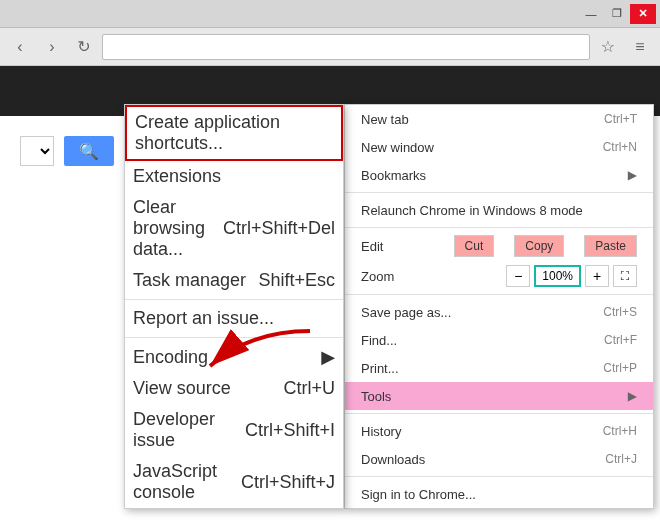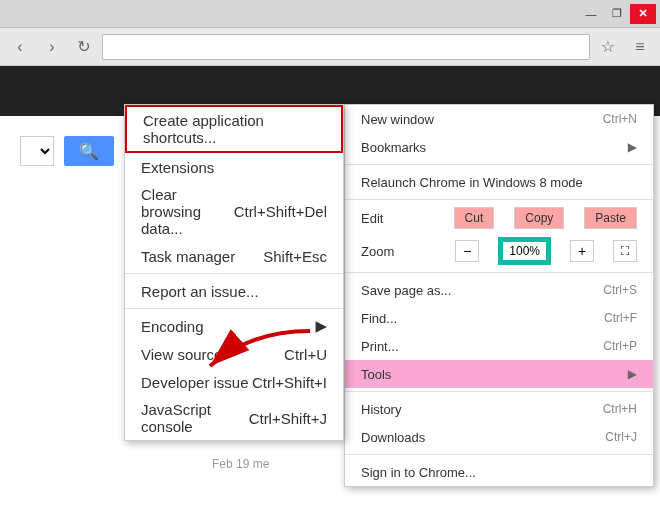--- a/index.html
+++ b/index.html
@@ -218,42 +218,42 @@
       font-size: 12px;
       color: #333;
       margin-left: 4px;
     }
 
     
     .zoom-row {
       display: flex;
       align-items: center;
       padding: 4px 16px;
-      gap: 19px;
+      gap: 4px;
     }
 
     .zoom-row .zoom-label {
       flex: 1;
       color: #333;
     }
 
     .zoom-ctrl {
       border: 1px solid #ccc;
       background: white;
       width: 24px;
       height: 22px;
       cursor: pointer;
       font-size: 14px;
       display: flex;
       align-items: center;
       justify-content: center;
     }
 
     .zoom-value {
-      border: 5px solid #14b8a6;
+      border: 2px solid #14b8a6;
       background: white;
       padding: 2px 6px;
       font-size: 12px;
       min-width: 44px;
       text-align: center;
     }
 
     .zoom-fullscreen {
       border: 1px solid #ccc;
       background: white;
@@ -275,25 +275,25 @@
       background: white;
       border: 1px solid #ccc;
       box-shadow: 2px 2px 8px rgba(0,0,0,0.3);
       z-index: 101;
     }
 
     .tools-menu-item {
       display: flex;
       align-items: center;
       justify-content: space-between;
-      padding: 5px 16px;
+      padding: 5px 8px;
       cursor: pointer;
       min-height: 28px;
       color: #333;
-      font-size: 15px;
+      font-size: 18px;
     }
 
     .tools-menu-item.create-shortcuts {
       border: 2px solid #cc0000;
       background: white;
     }
 
     
     .red-arrow {
       position: absolute;
@@ -338,20 +338,24 @@
       <span>🔍</span>
     </button>
   </div>
 
   <div class="take-our">Take our s</div>
   <div class="owner-label">OWNER</div>
   <div class="feb-date">Feb 19  me</div>
 
   <div class="chrome-menu">
 
+    <div class="menu-item">
+      <span>New tab</span>
+      <span class="shortcut">Ctrl+T</span>
+    </div>
 
     <div class="menu-item">
       <span>New window</span>
       <span class="shortcut">Ctrl+N</span>
     </div>
 
 
     <div class="menu-item">
       <span>Bookmarks</span>
       <span class="arrow">▶</span>

